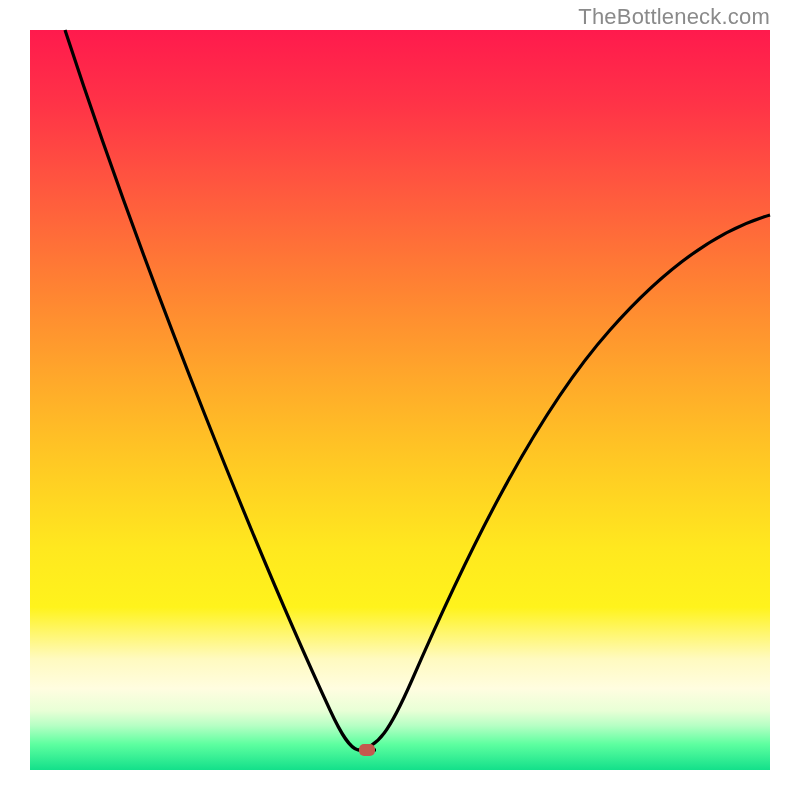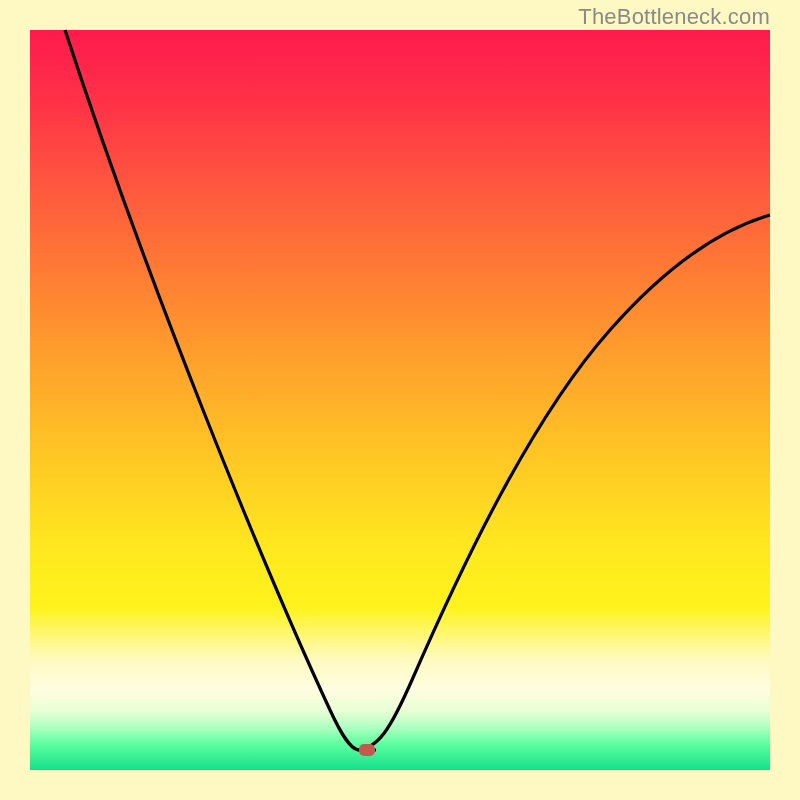--- a/index.html
+++ b/index.html
@@ -8,21 +8,21 @@
     width: 800px;
     height: 800px;
     overflow: hidden;
     background: #000;
     font-family: Arial, Helvetica, sans-serif;
   }
   .stage {
     position: relative;
     width: 800px;
     height: 800px;
-    background: #fef9c3;
+    background: #ffffff;
   }
   .plot-area {
     position: absolute;
     left: 30px;
     top: 30px;
     width: 740px;
     height: 740px;
     
     background: linear-gradient(
       to bottom,

